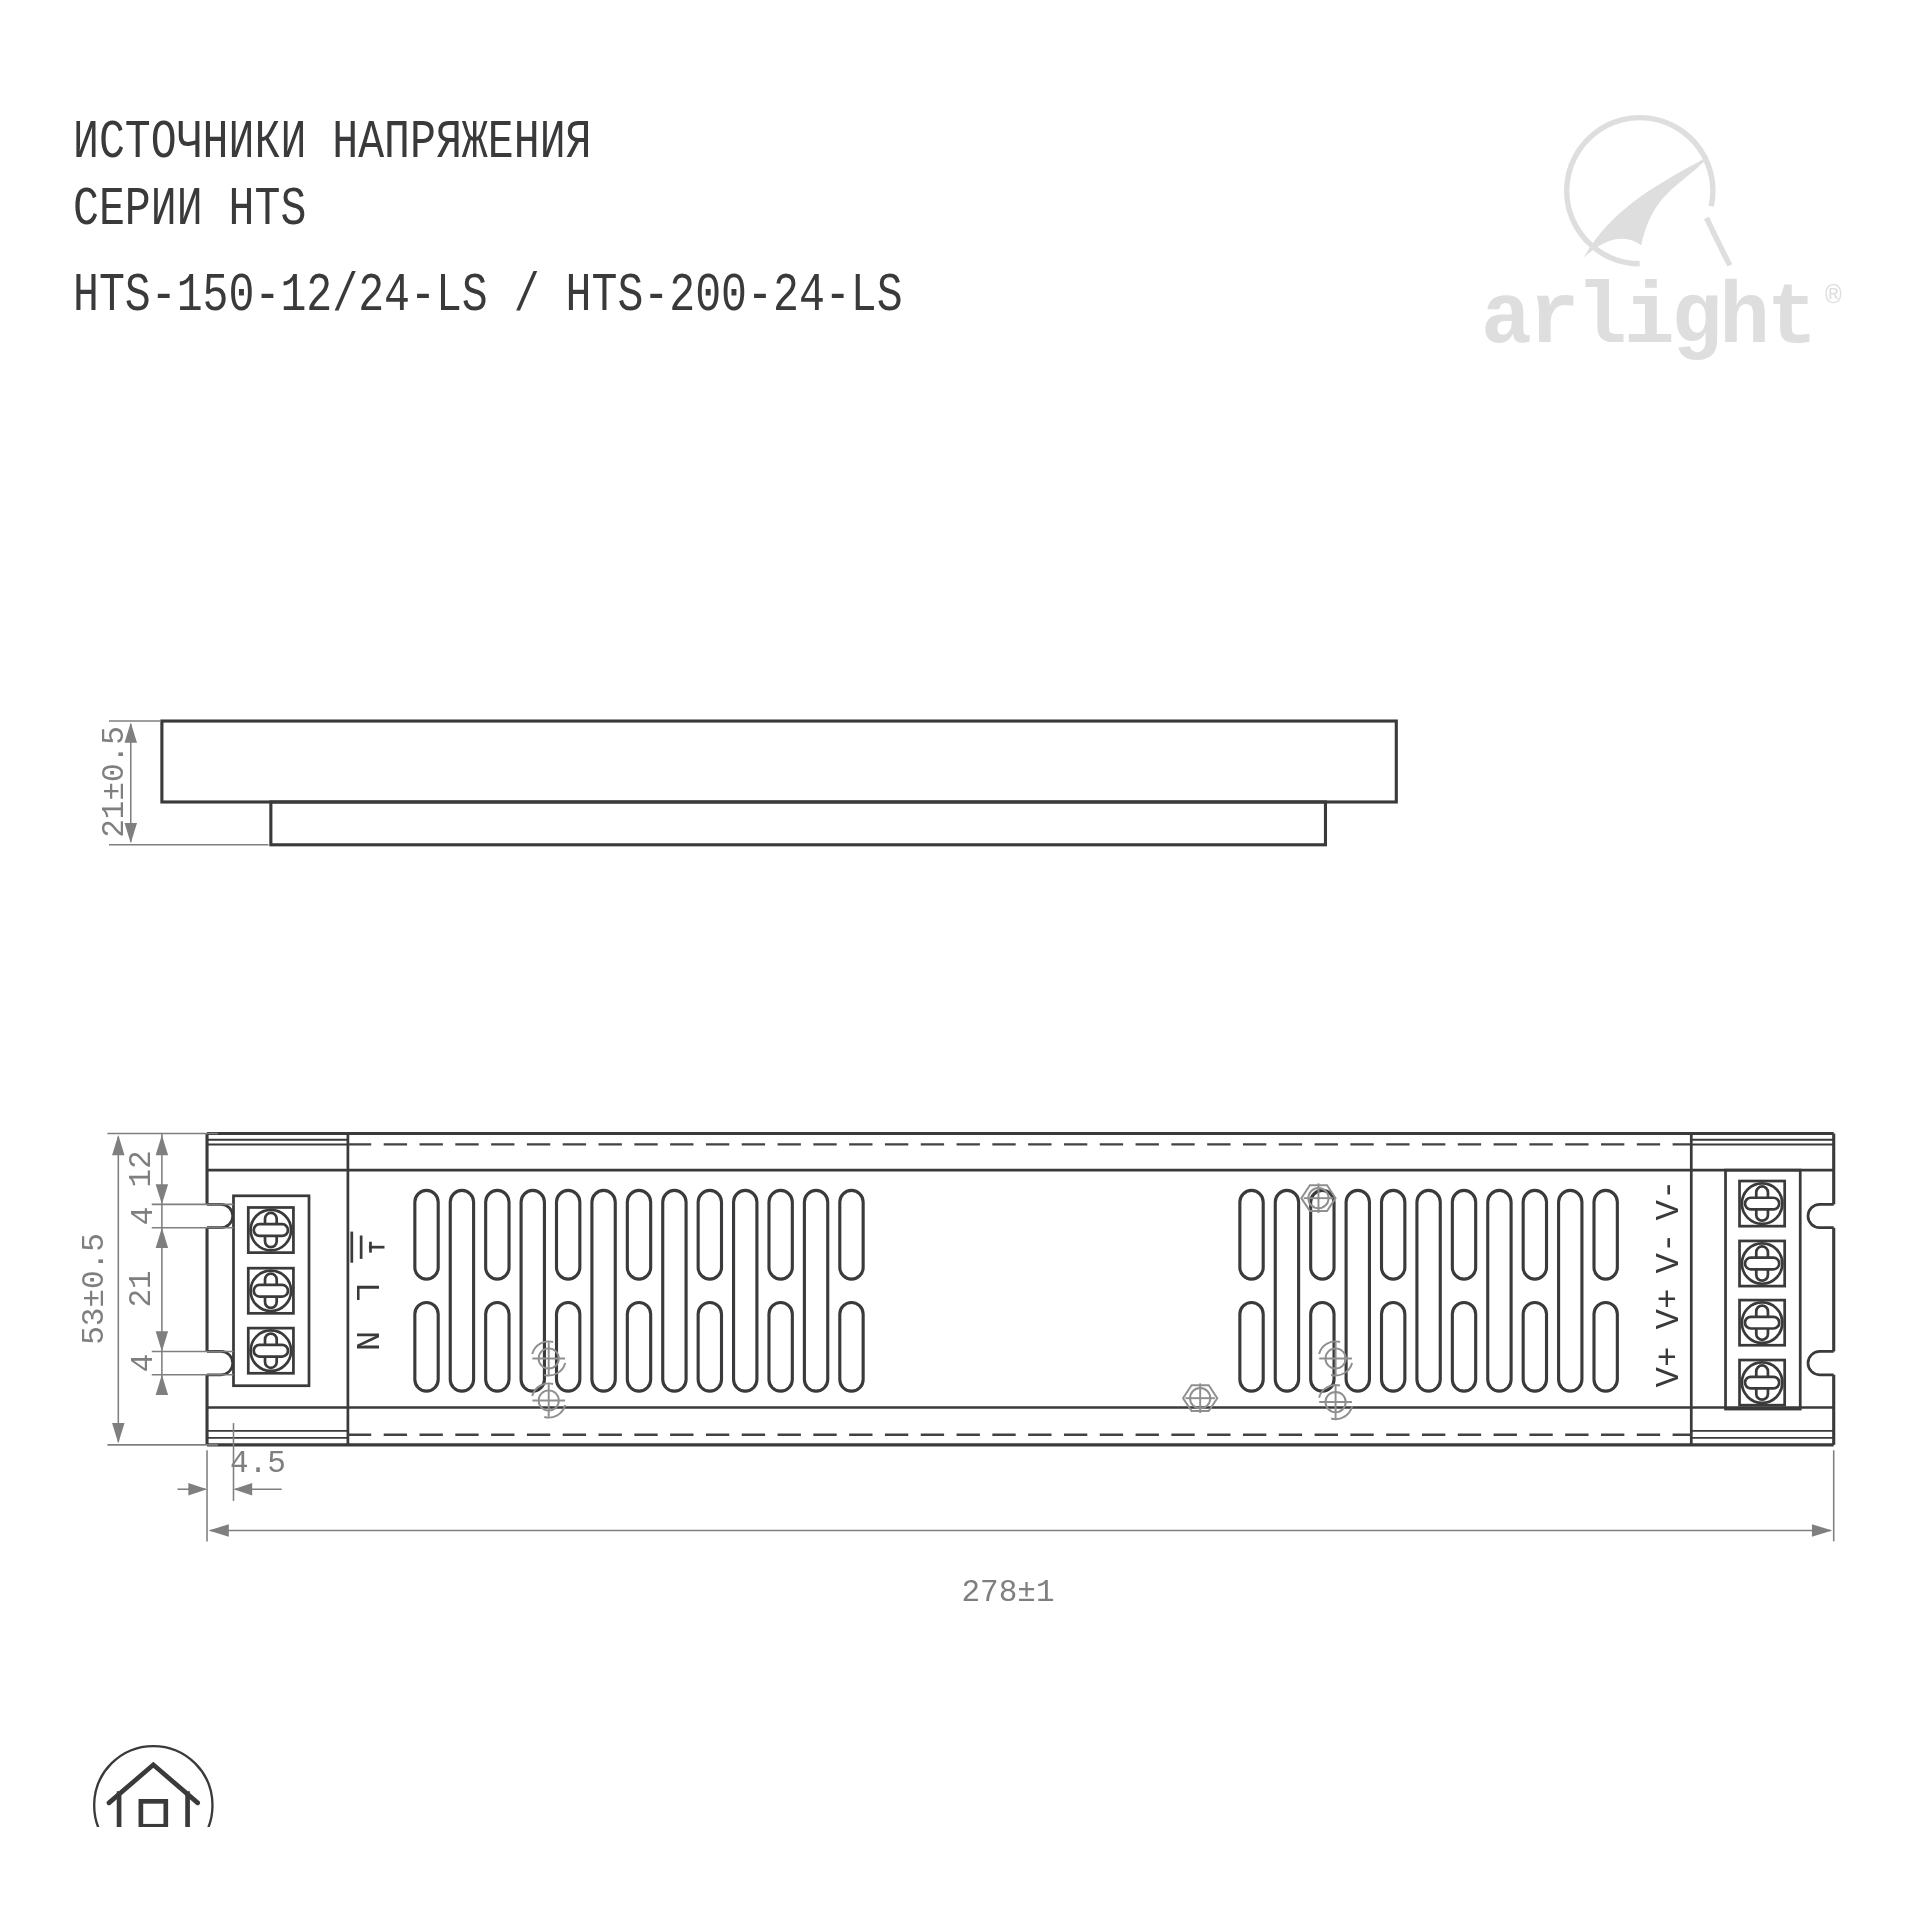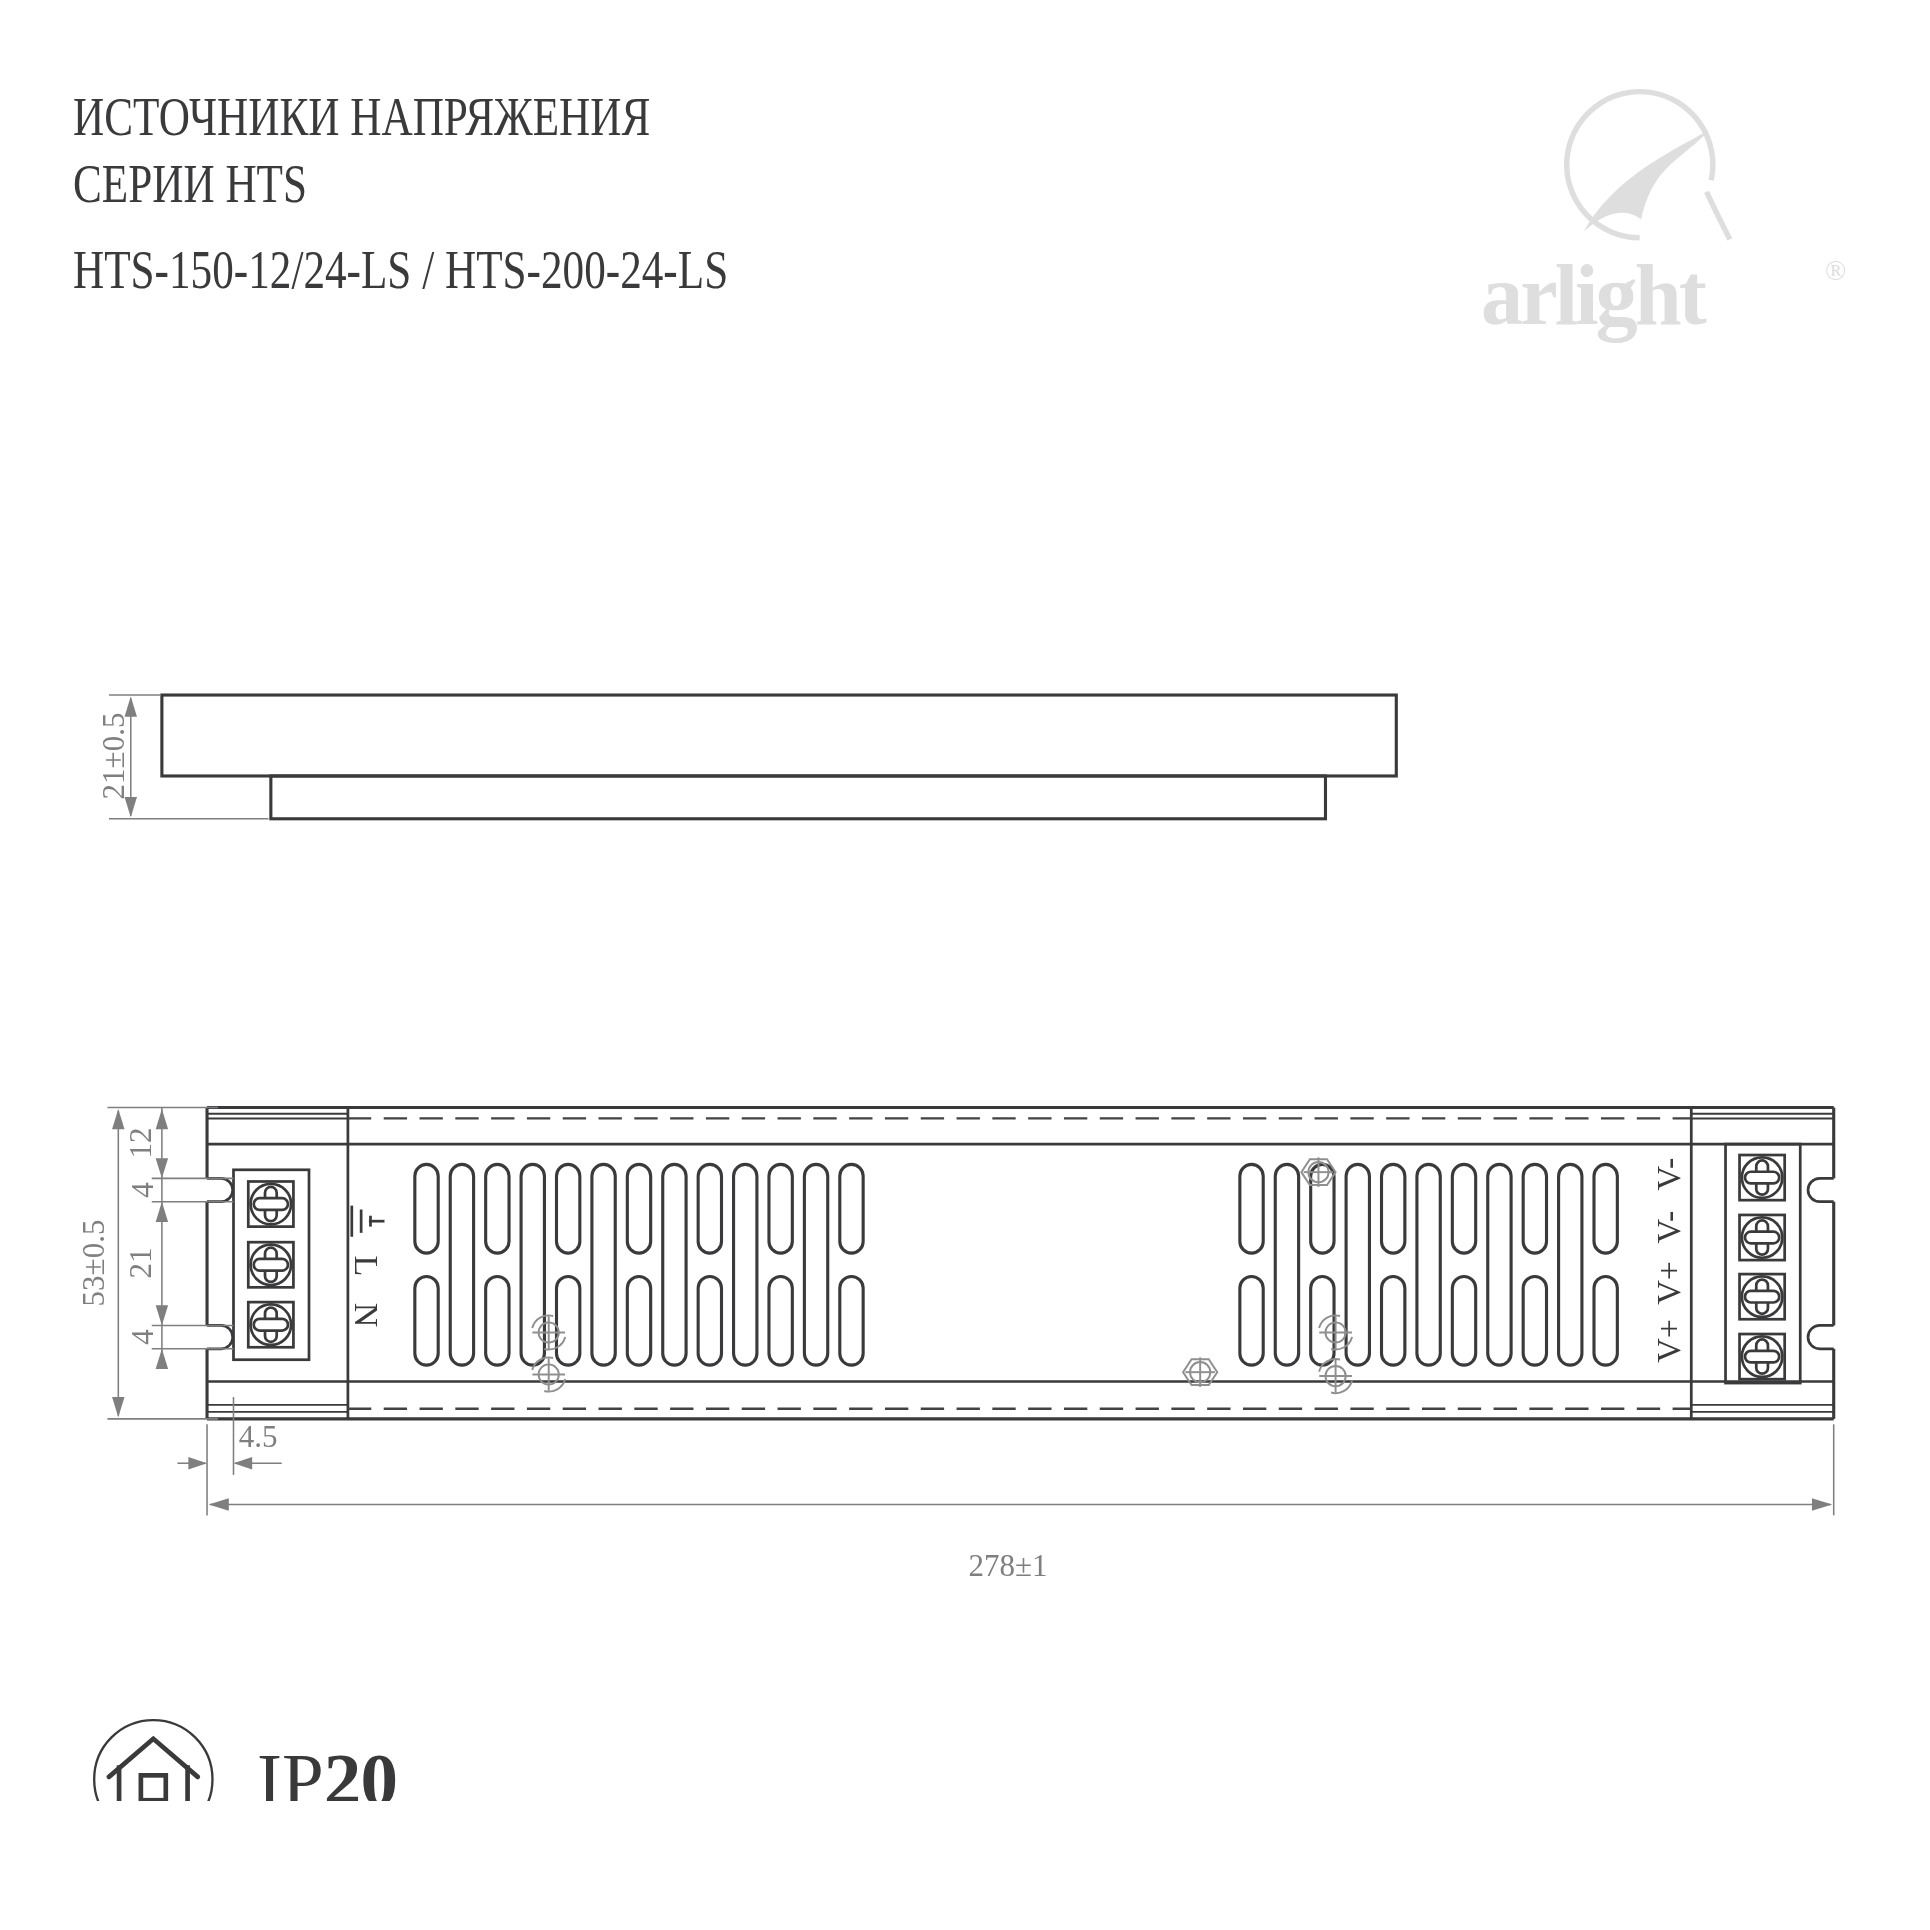--- a/index.html
+++ b/index.html
@@ -1,17 +1,17 @@
 <!DOCTYPE html>
 <html style="font-size:12.5px"><head>
 <meta charset="utf-8">
 <style>
   html,body{margin:0;padding:0;background:#ffffff;}
   #canvas{position:relative;width:1931px;height:1801px;background:#fff;overflow:hidden;
-          font-family:Liberation Serif, serif;}
+          font-family:Liberation Mono, monospace;margin-top:26px;}
   svg{position:absolute;left:0;top:0;}
   .abs{position:absolute;white-space:nowrap;}
   
   .title-line{color:#3a3a3c;font-size:54px;font-weight:400;transform-origin:0 0;transform:scaleX(0.80);}
   
   .logo-text{color:#dedede;font-size:87px;font-weight:700;letter-spacing:-3.1px;transform-origin:0 0;transform:scaleX(0.97);}
   .logo-reg{color:#dedede;font-size:28px;font-weight:400;}
   
   .dim-txt{color:#7f7f7f;font-size:31px;transform:translate(-50%,-50%);}
   .dim-txt.rot{transform:translate(-50%,-50%) rotate(-90deg);}
@@ -259,16 +259,15 @@
   <div class="abs dim-txt" style="left:1008px;top:1566px;">278±1</div>
 
   <div class="abs term-txt rot-cw" style="left:366px;top:1266px;">L</div>
   <div class="abs term-txt rot-cw" style="left:366px;top:1315px;">N</div>
 
   <div class="abs term-txt rot-ccw" style="left:1669px;top:1174px;">V-</div>
   <div class="abs term-txt rot-ccw" style="left:1669px;top:1227px;">V-</div>
   <div class="abs term-txt rot-ccw" style="left:1669px;top:1283px;">V+</div>
   <div class="abs term-txt rot-ccw" style="left:1669px;top:1341px;">V+</div>
 
-  <div class="abs ip-text" style="left:257px;top:1737px;"><span>IP</span><b>20</b></div>
 
 </div>
 
 
 </body></html>

